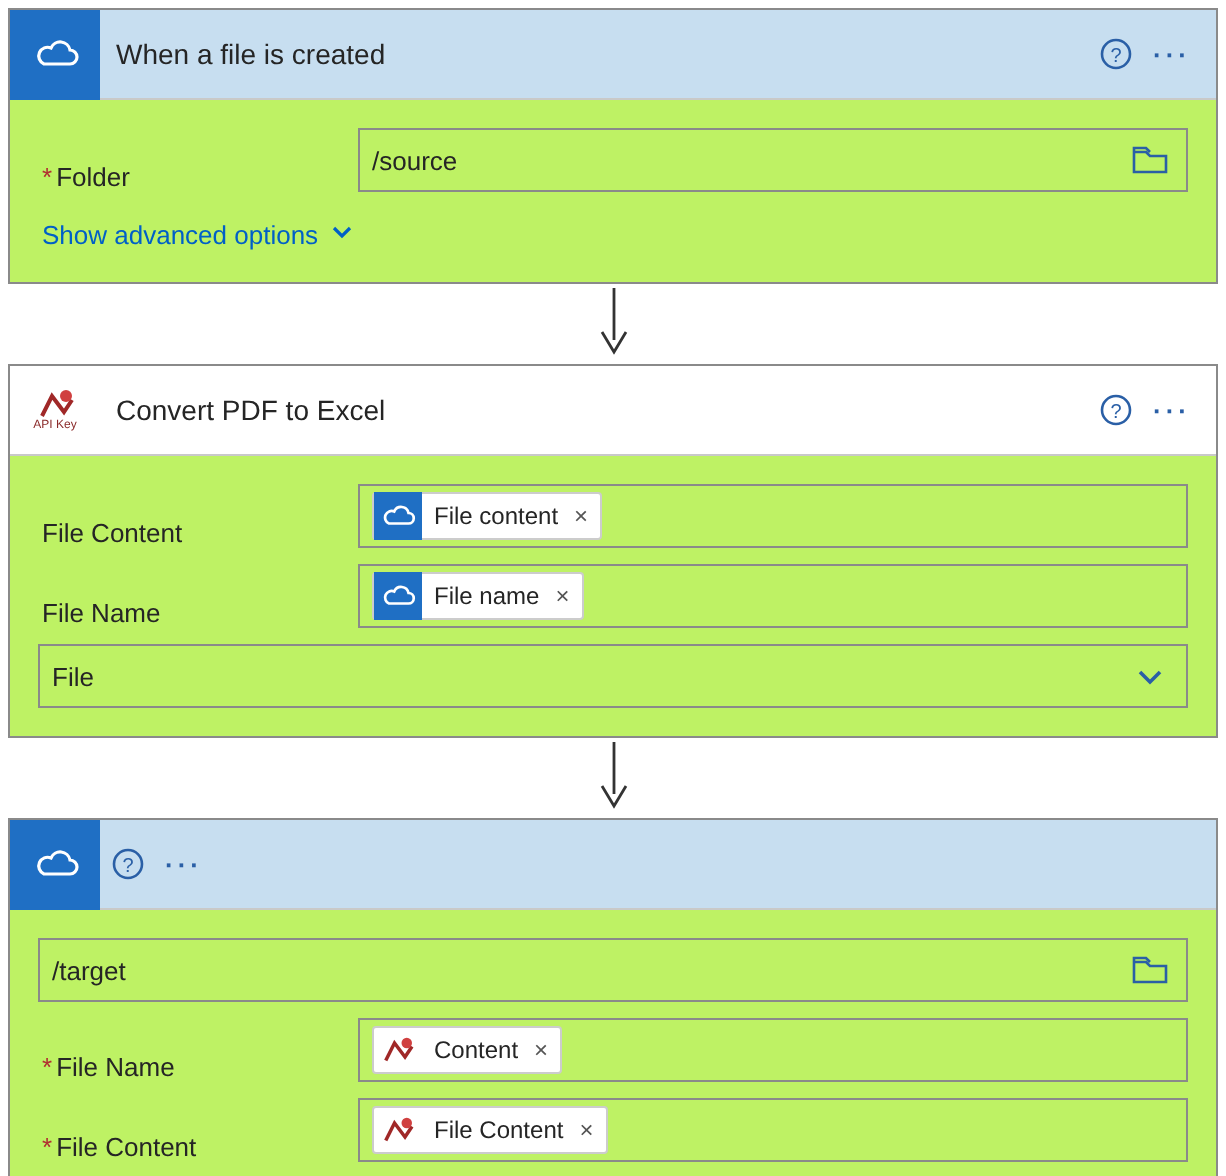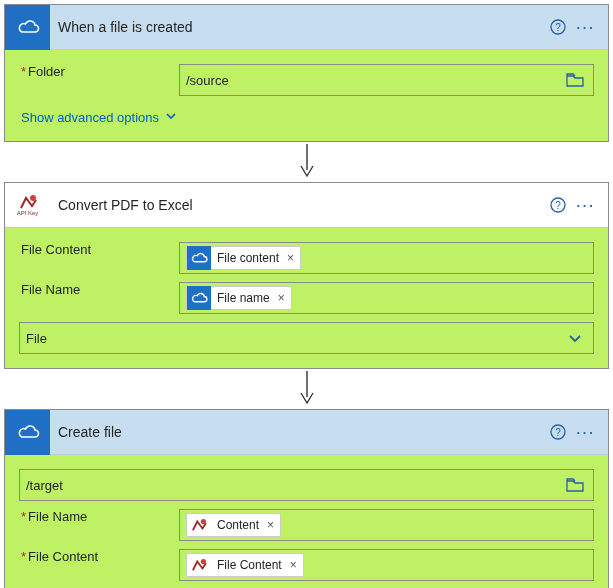--- a/index.html
+++ b/index.html
@@ -57,21 +57,21 @@
     display: flex;
     align-items: center;
     justify-content: center;
     color: var(--blue-dark);
     cursor: pointer;
   }
   .hdr-menu { letter-spacing: 2px; font-weight: bold; }
   .card-body { padding: 10px 14px 14px 14px; }
   .field-row {
     display: flex;
-    align-items: flex-start;
+    align-items: flex-end;
     margin-top: 8px;
   }
   .field-row:first-child { margin-top: 4px; }
   .field-label {
     width: 160px;
     font-size: 13px;
     color: var(--text);
     padding-left: 2px;
     flex-shrink: 0;
   }
@@ -260,21 +260,20 @@
     </svg>
 </div>
 
 <div class="card">
   <div class="card-header">
     <div class="hdr-icon" style="background:var(--blue-token)">
       <svg width="24" height="16" viewBox="0 0 24 16">
           <path fill="none" stroke="#fff" stroke-width="1.6" d="M6 13h13a3.5 3.5 0 0 0 0-7 5 5 0 0 0-9.5-1A4 4 0 0 0 6 13Z"></path>
         </svg>
     </div>
-    <div class="hdr-title">Create file</div>
     <div class="hdr-help">
       <svg width="16" height="16" viewBox="0 0 16 16">
           <circle cx="8" cy="8" r="7" fill="none" stroke="currentColor" stroke-width="1.3"></circle>
           <text x="8" y="12" text-anchor="middle" font-size="10" fill="currentColor">?</text>
         </svg>
     </div>
     <div class="hdr-menu">···</div>
   </div>
   <div class="card-body">
     <div class="field-row">

